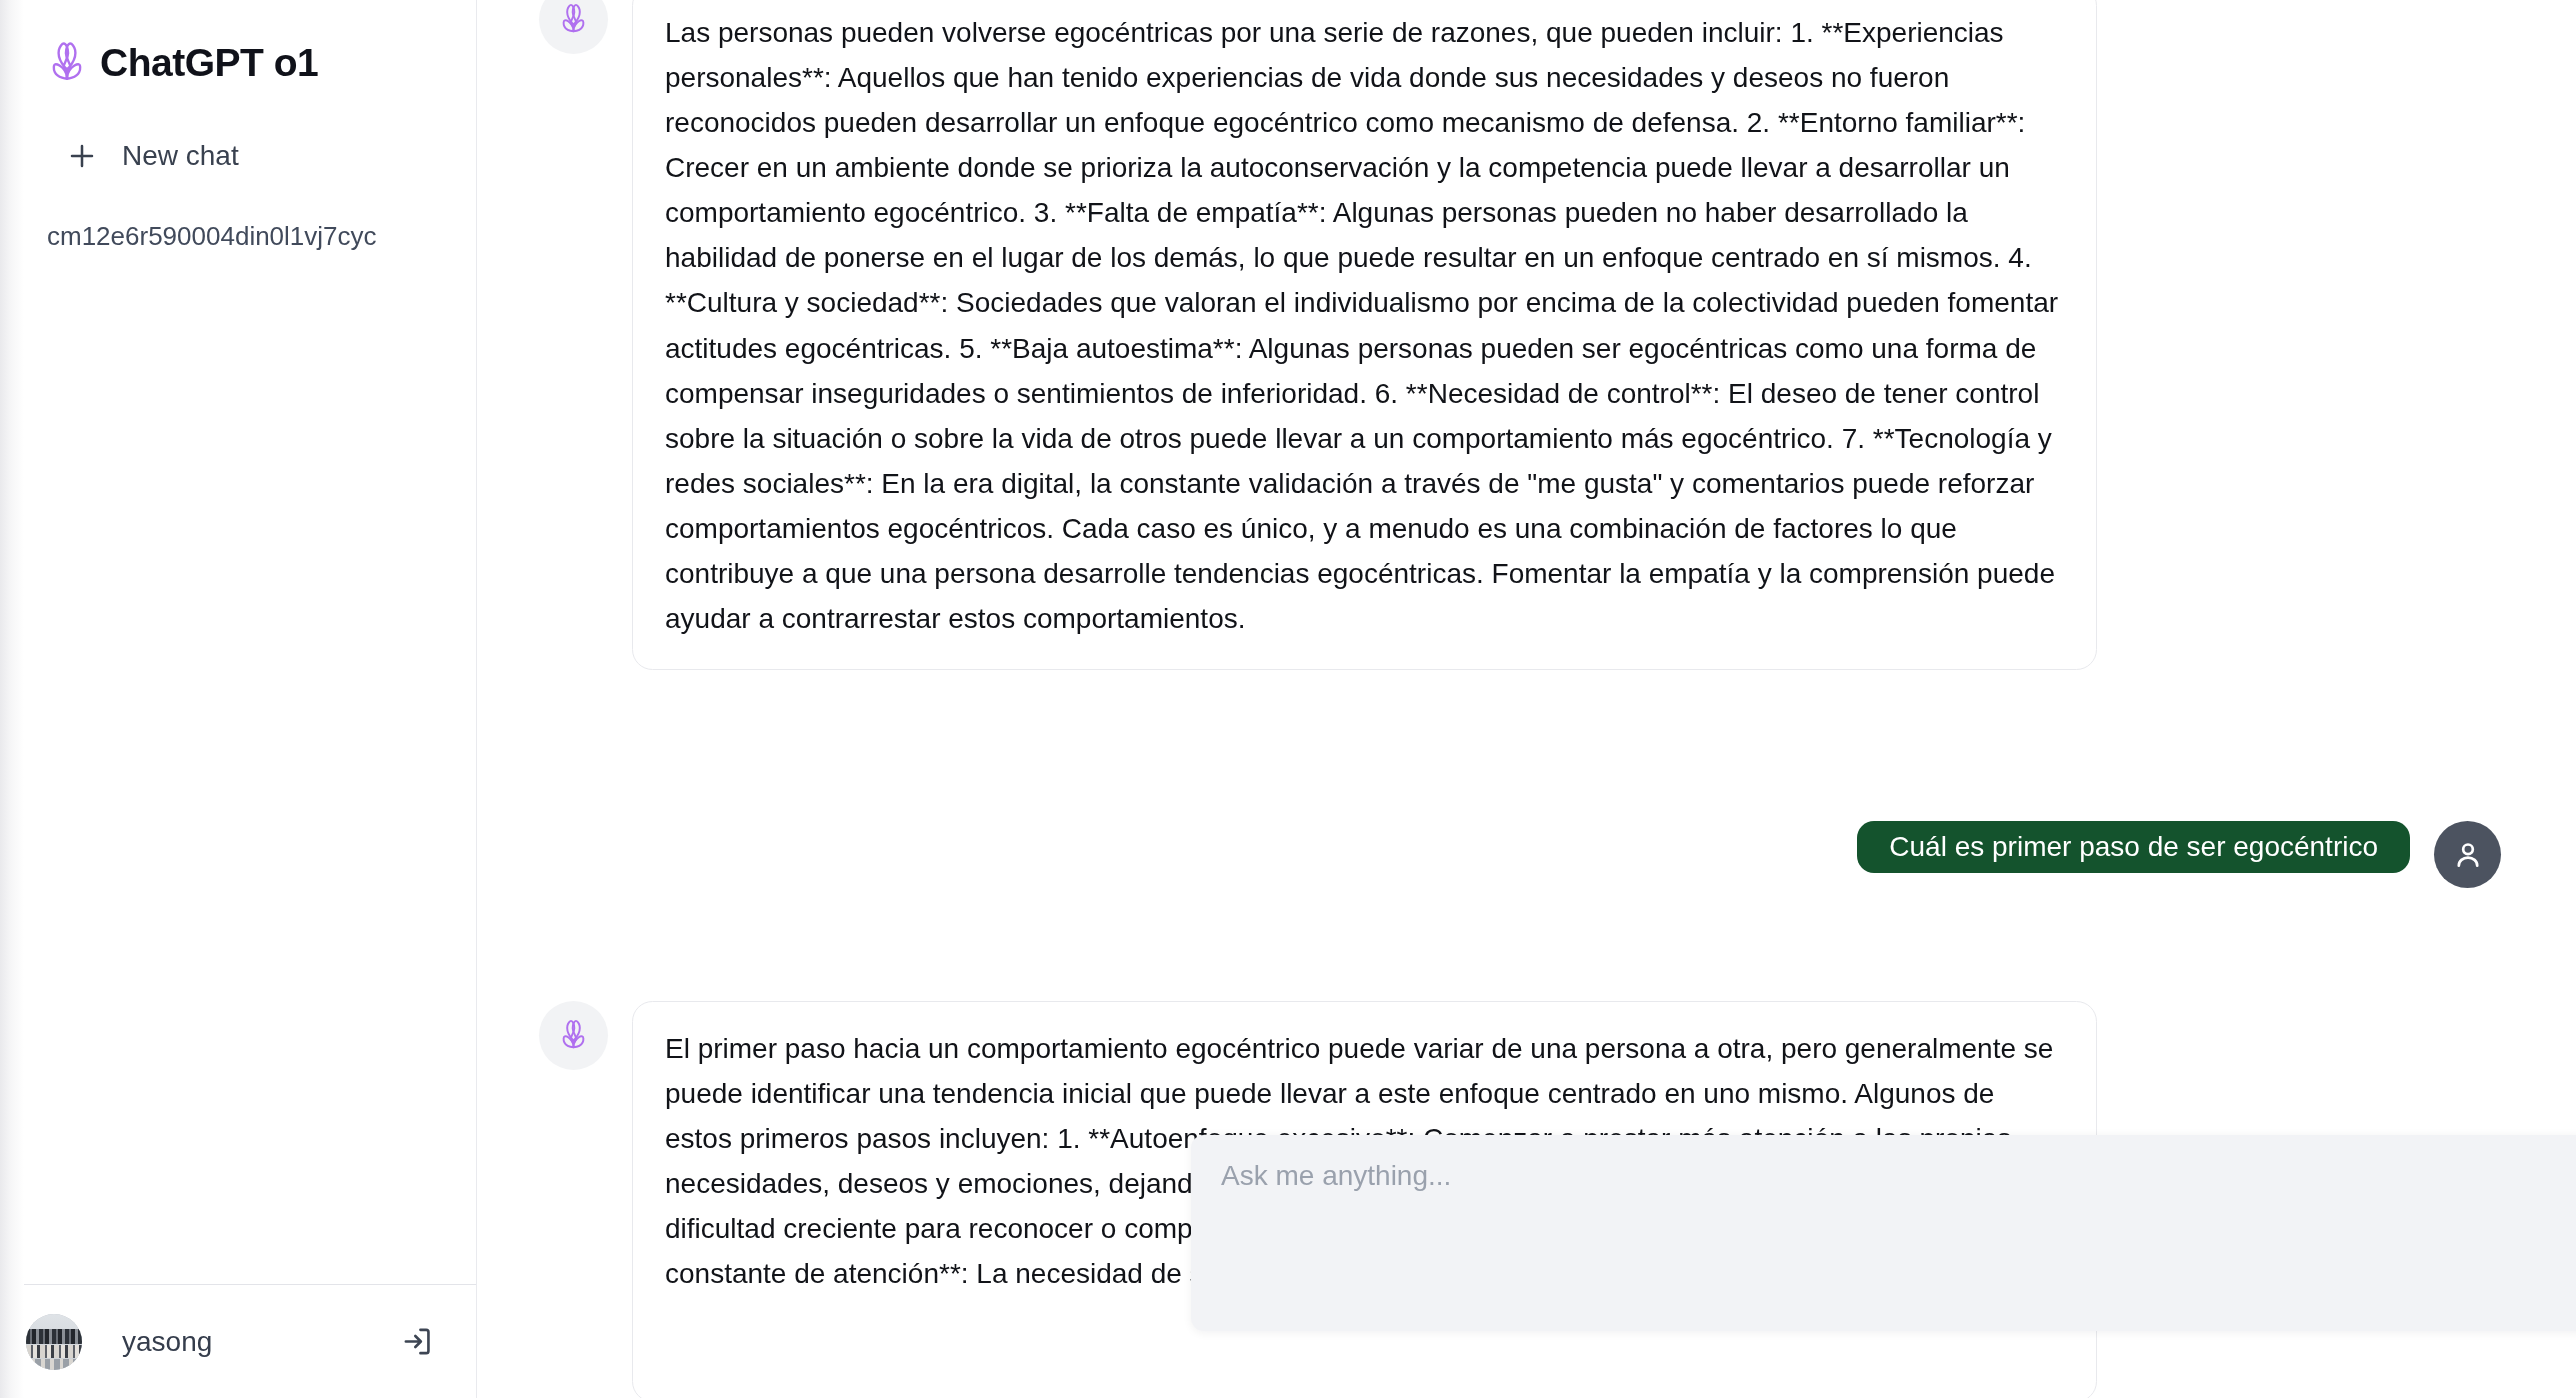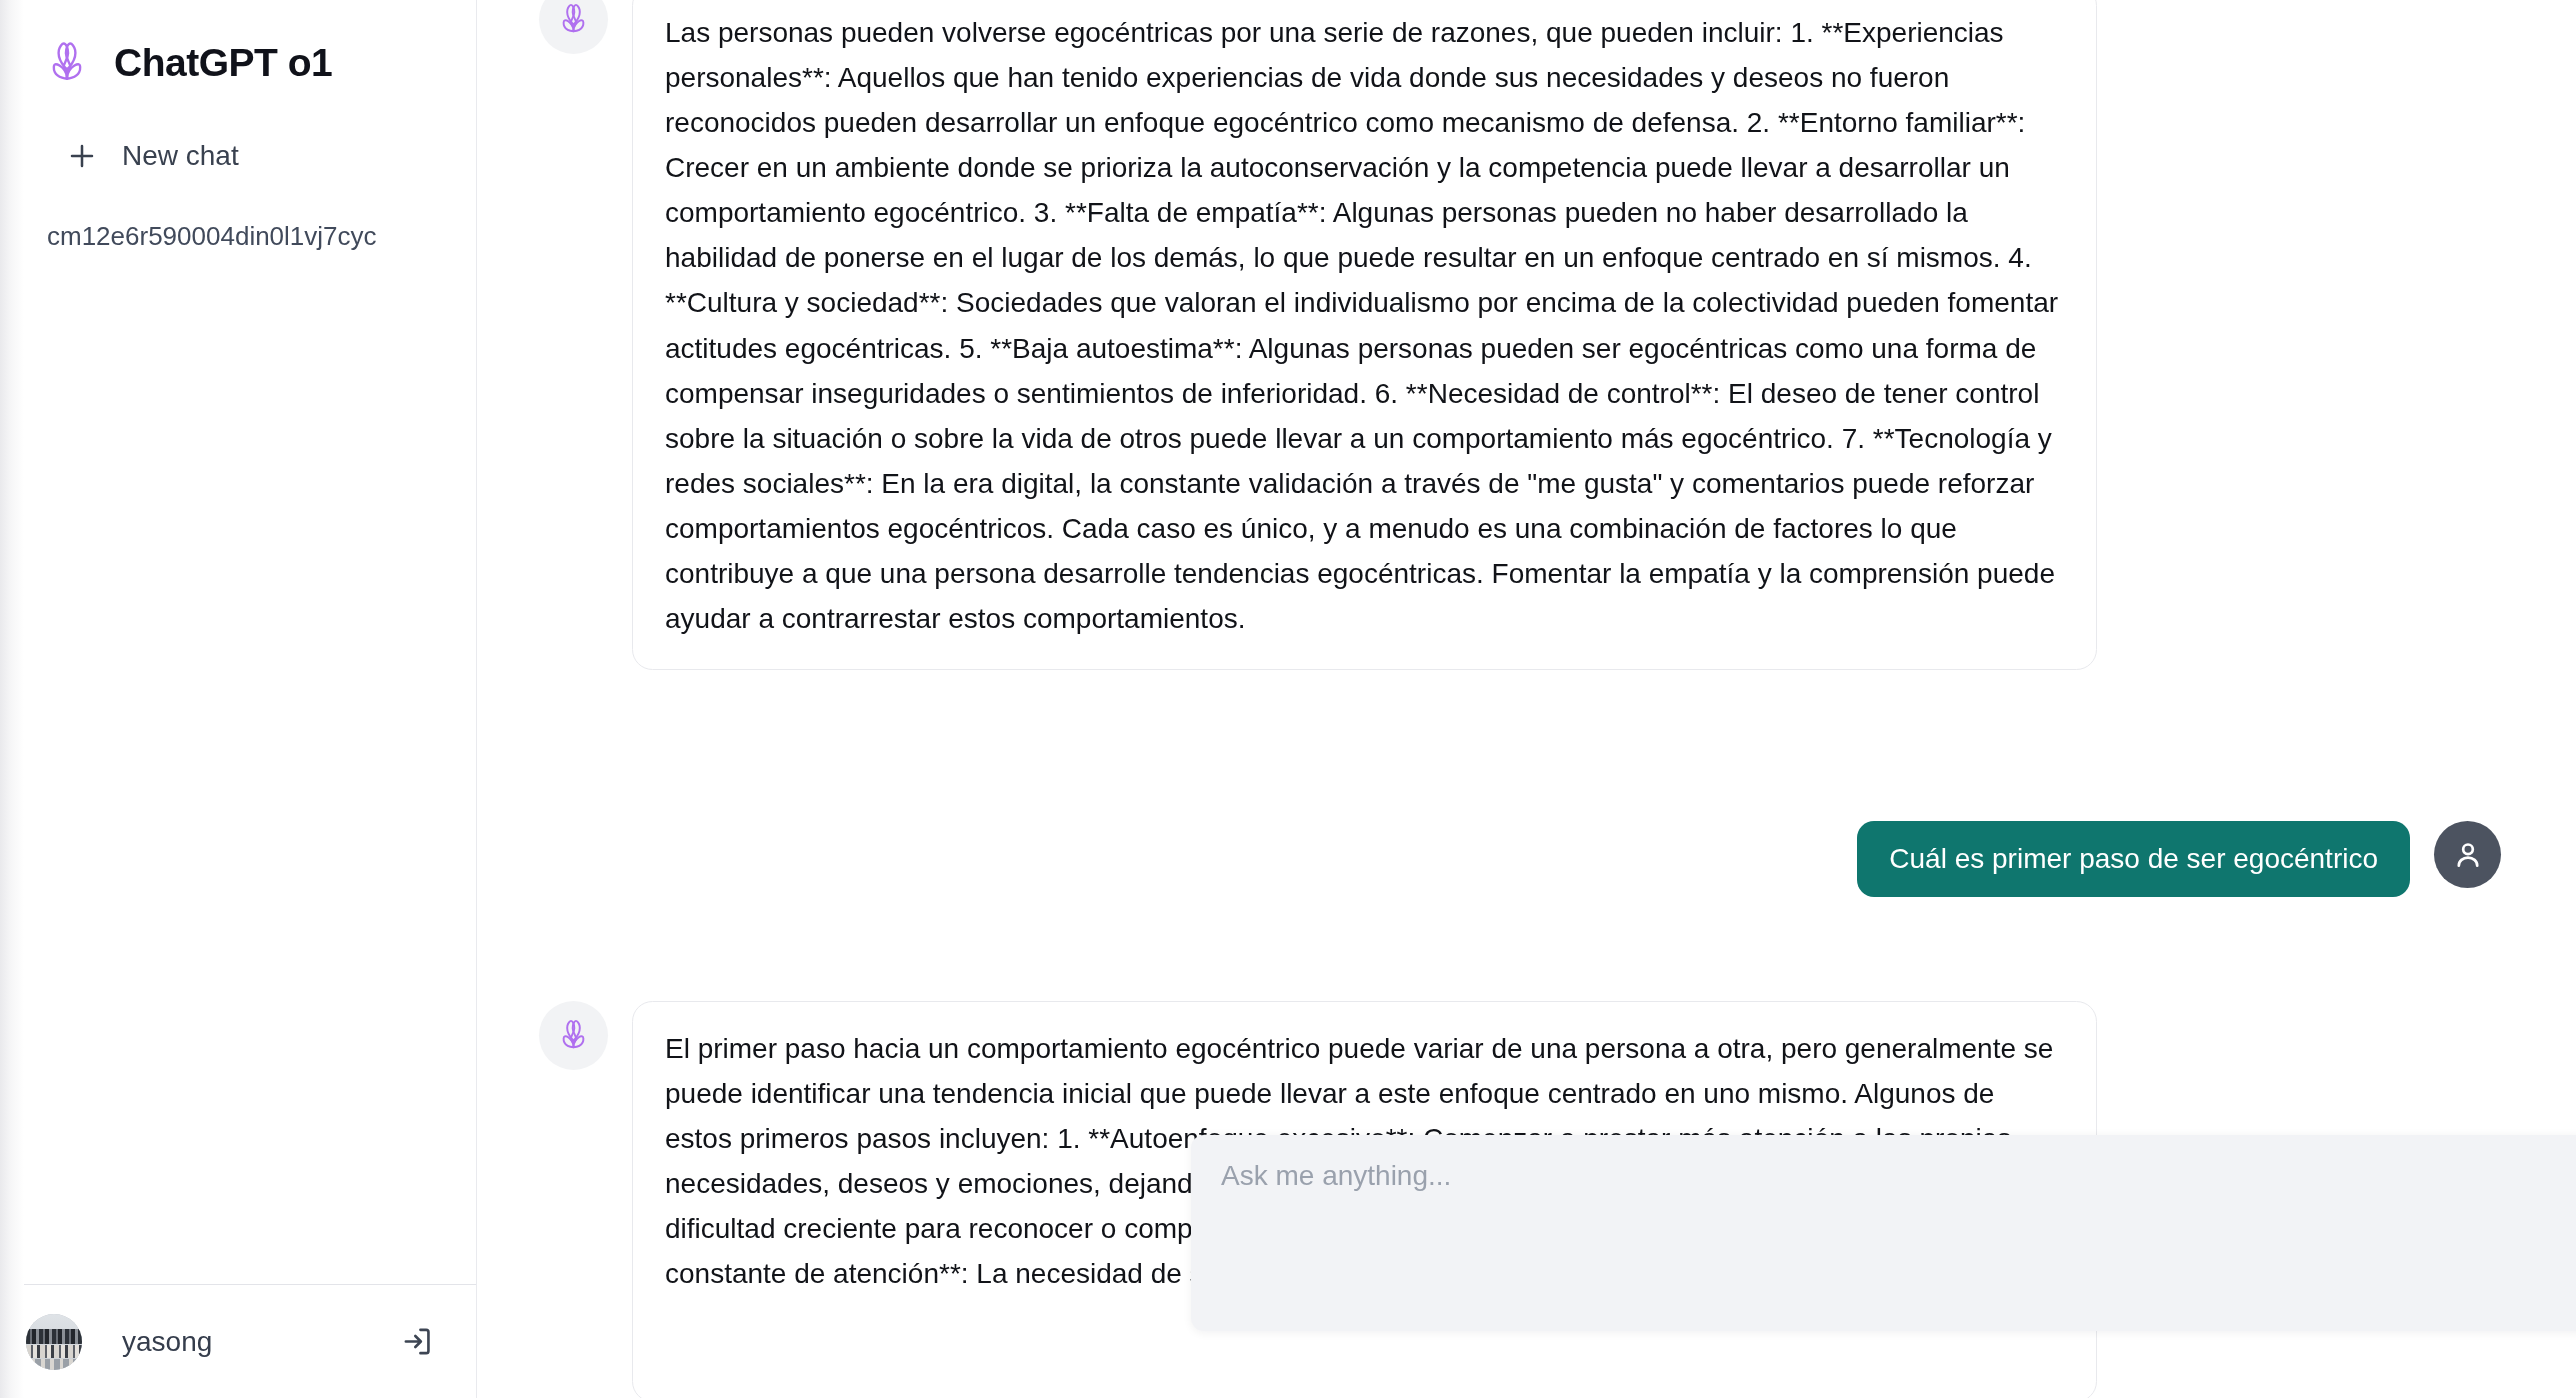--- a/index.html
+++ b/index.html
@@ -20,21 +20,21 @@
     display: flex; flex-direction: column;
     position: relative;
     flex: 0 0 477px;
   }
   .sidebar::before{
     content:""; position:absolute; left:0; top:0; width:24px; height:100%;
     background: linear-gradient(to right, #e9e9ec 0%, #f6f6f7 45%, #ffffff 100%);
     pointer-events:none;
   }
   .brand {
-    display: flex; align-items: center; gap: 21px;
+    display: flex; align-items: center; gap: 7px;
     padding: 20.5px 0 0 41px;
     height: 105px;
   }
   .brand-logo { width: 52px; height: 52px; flex: 0 0 52px; }
   .brand-title {
     font-size: 39px; font-weight: 700; color: #10121a;
     letter-spacing: -0.5px; line-height: 1;
   }
   .new-chat {
     display: flex; align-items: center; gap: 24px;
@@ -98,23 +98,23 @@
 
   .bubble-bot {
     background: #ffffff;
     border: 1.9px solid #e8e9ed;
     border-radius: 20.5px;
     padding: 24px 32px 28px 32px;
     max-width: 1465px;
     font-size: 28px; line-height: 1.61; color: #111318;
   }
   .bubble-user {
-    background: #0f766e; color: #ffffff;
+    background: #14532d; color: #ffffff;
     border-radius: 17px;
-    padding: 20px 32px;
+    padding: 8px 32px;
     font-size: 28px; line-height: 1.3;
     max-width: 1027px;
   }
   .user-avatar {
     width: 67px; height: 67px; border-radius: 50%;
     background: #4c5360; flex: 0 0 67px;
     display: flex; align-items: center; justify-content: center;
   }
   .user-avatar svg { width: 34px; height: 34px; color:#fff; }
 

